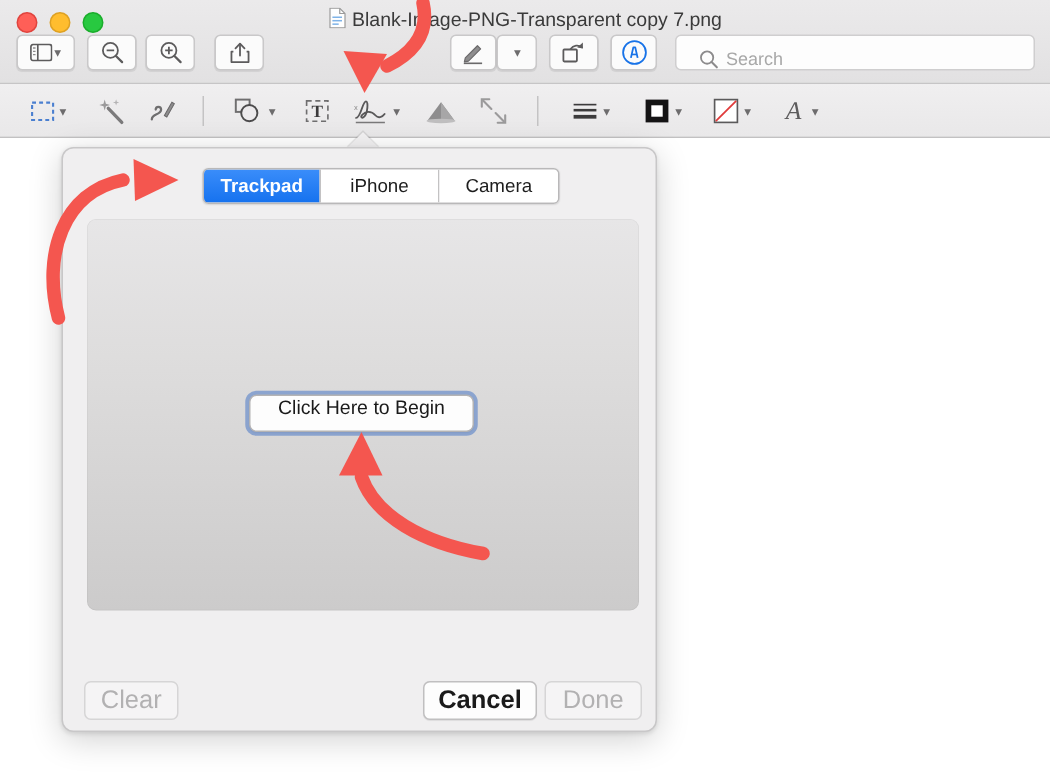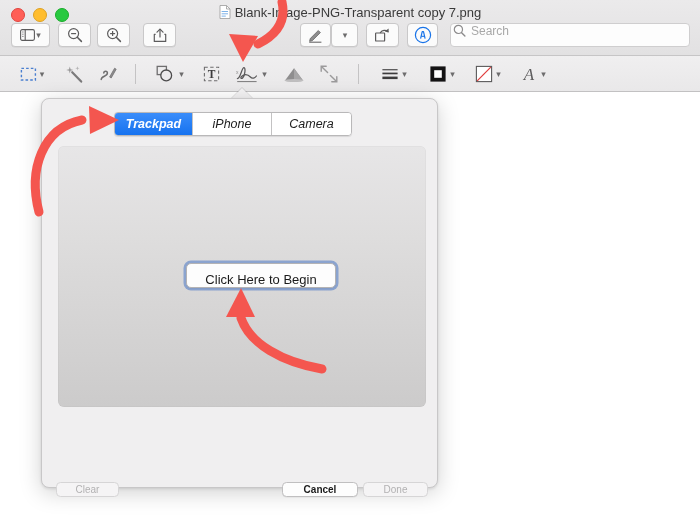--- a/index.html
+++ b/index.html
@@ -84,22 +84,22 @@
   .search-field {
     position: absolute;
     top: 0;
     left: 450px;
     width: 240px;
     height: 24px;
     background: #fdfdfd;
     border: 0.5px solid #cfcecf;
     border-radius: 4px;
     display: flex;
-    align-items: flex-start;
-    padding-left: 2px;
+    align-items: flex-end;
+    padding-left: 15px;
     box-sizing: border-box;
   }
   .search-field .ph {
     font-size: 12px;
     color: #a8a8a8;
     margin-left: 5px;
   }
 
   
   .markupbar {
@@ -149,28 +149,27 @@
     width: 0; height: 0;
     border-left: 11px solid transparent;
     border-right: 11px solid transparent;
     border-bottom: 11px solid #f3f2f3;
     filter: drop-shadow(0 -1px 0.5px rgba(0,0,0,0.12));
   }
 
   
   .segmented {
     position: absolute;
-    left: 72px; top: 13px;
+    left: 93px; top: 13px;
     height: 22px;
     display: flex;
     border: 0.5px solid #b9b8b9;
     border-radius: 4px;
     overflow: hidden;
     box-shadow: 0 0.5px 1px rgba(0,0,0,0.10);
-    font-style: italic;
   }
   .seg {
     display: flex;
     align-items: center;
     justify-content: center;
     font-size: 12.5px;
     color: #1d1d1d;
     background: #ffffff;
     border-right: 0.5px solid #c3c2c3;
     box-sizing: border-box;
@@ -193,53 +192,51 @@
   }
 
   .begin-btn {
     position: absolute;
     left: 108px; top: 117px;
     width: 150px; height: 25px;
     background: #fdfdfd;
     border: 0.5px solid #b4b3b4;
     border-radius: 5px;
     display: flex;
-    align-items: flex-end;
+    align-items: flex-start;
     justify-content: center;
     font-size: 13px;
     color: #1a1a1a;
     box-shadow: 0 0 0 2.5px rgba(90,130,200,0.62), 0 0.5px 1px rgba(0,0,0,0.1);
     box-sizing: border-box;
-    margin-left: 20px;
   }
 
   .hint {
     position: absolute;
     left: 0; top: 314px;
     width: 397px;
     text-align: center;
     font-size: 13px;
     color: #4d4d4d;
   }
 
   .dlgbtn {
     position: absolute;
     top: 355px;
-    height: 15px;
+    height: 26px;
     background: #fdfdfd;
     border: 0.5px solid #c0bfc0;
     border-radius: 4.5px;
     display: flex;
     align-items: center;
     justify-content: center;
-    font-size: 10px;
+    font-size: 17px;
     color: #1a1a1a;
     box-shadow: 0 0.5px 0.5px rgba(0,0,0,0.08);
     box-sizing: border-box;
-    margin-top: 28px;
   }
   .dlgbtn.disabled {
     color: #b2b1b2;
     background: #f5f4f5;
     border-color: #d6d5d6;
     box-shadow: none;
   }
   .dlgbtn.default { font-weight: bold; }
 
   

